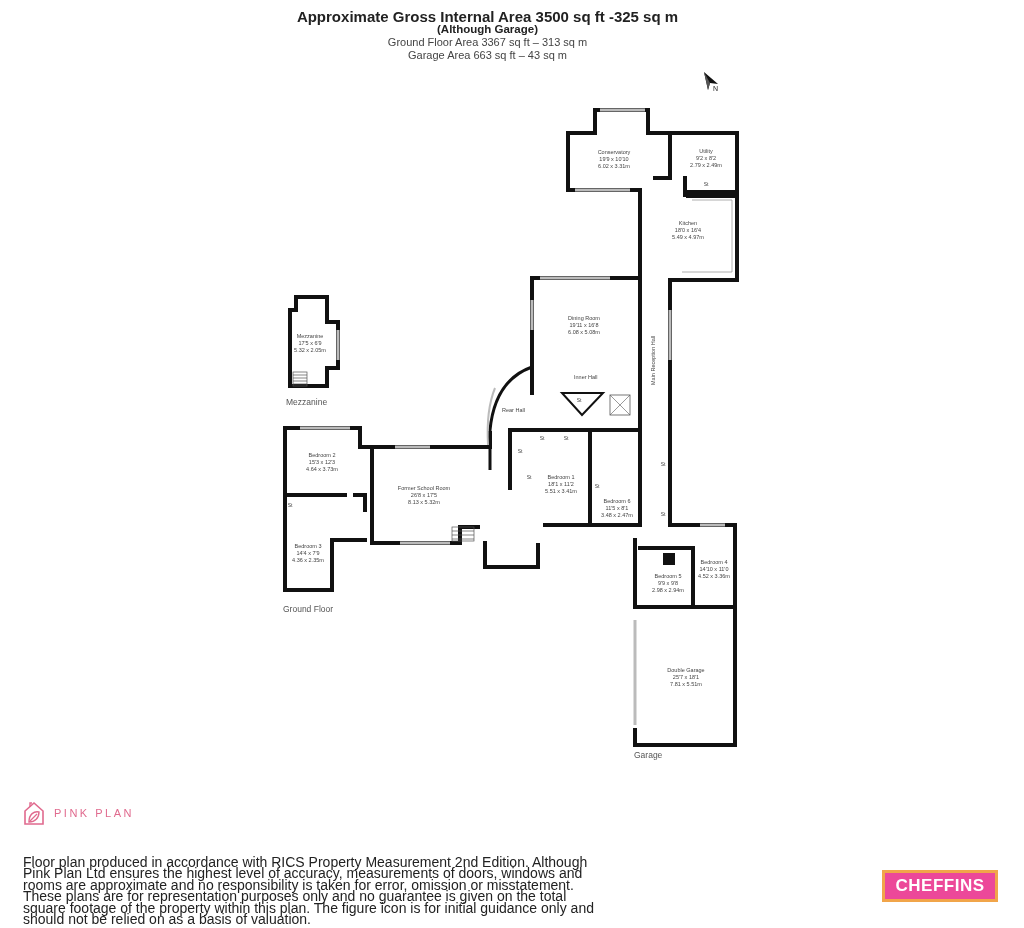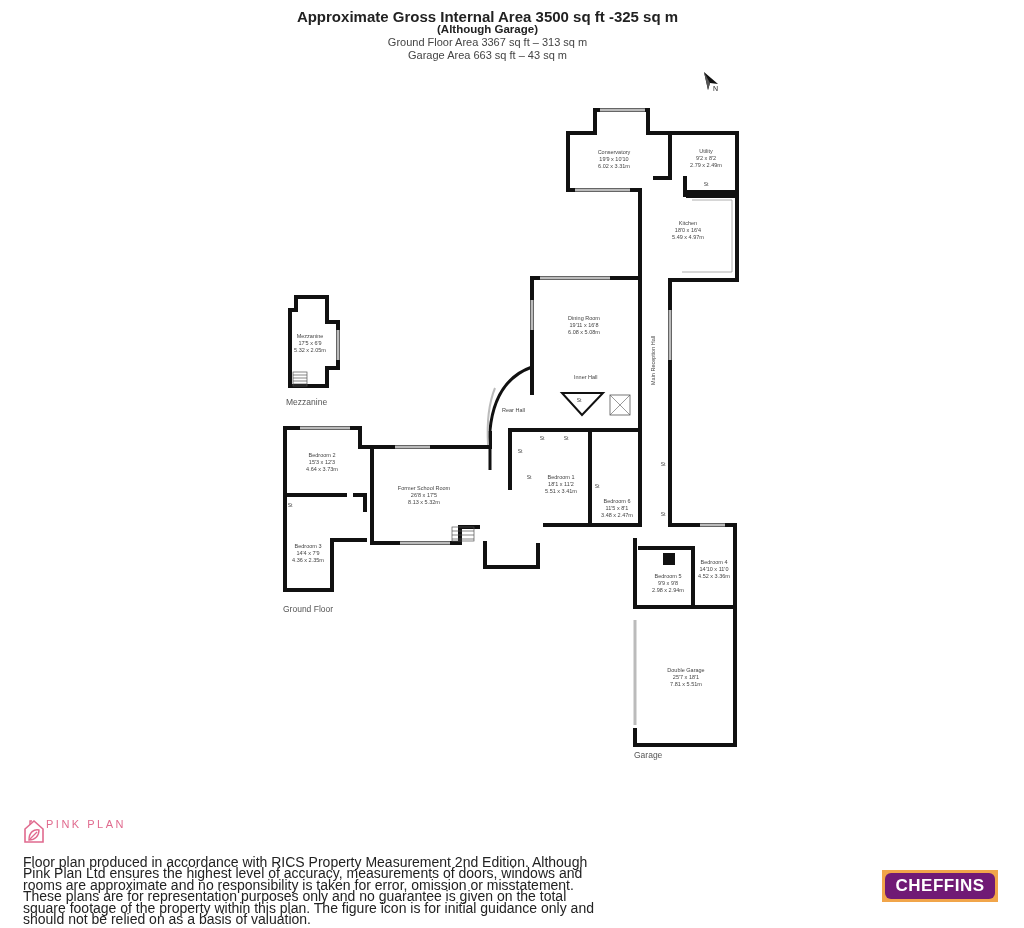--- a/index.html
+++ b/index.html
@@ -9,25 +9,25 @@
   .header .l2 { font-weight:bold; font-size:11.5px; color:#222; line-height:13px; }
   .header .l3 { font-size:11px; color:#444; line-height:13px; }
   .north { position:absolute; left:700px; top:70px; width:24px; height:24px; }
   .north-label { position:absolute; left:713px; top:85px; font-size:7px; color:#222; }
   svg.plan { position:absolute; left:0; top:0; }
   .room-label { position:absolute; font-size:5.5px; color:#444; text-align:center; line-height:7px; white-space:nowrap; transform:translateX(-50%); }
   .floor-label { position:absolute; font-size:8.5px; color:#555; }
   .st { position:absolute; font-size:5px; color:#444; transform:translate(-50%,-50%); }
   .hall-label { position:absolute; font-size:5.5px; color:#444; }
   .vert { position:absolute; font-size:5.5px; color:#444; transform:rotate(-90deg); transform-origin:left top; white-space:nowrap; }
-  .brand { position:absolute; left:22px; top:818px; display:flex; align-items:flex-start; }
+  .brand { position:absolute; left:22px; top:800px; display:flex; align-items:center; gap:8px; }
   .brand-name { font-size:11px; letter-spacing:2.5px; color:#e06a8e; }
   .disclaimer { position:absolute; left:23px; top:857px; width:580px; font-size:14px; line-height:11.4px; color:#222; }
   .cheffins { position:absolute; left:882px; top:870px; width:116px; height:32px; background:#f1a54a; }
-  .cheffins-inner { position:absolute; left:3px; top:3px; right:3px; bottom:3px; background:#701a75; color:#fff; font-weight:bold; font-size:17px; text-align:center; line-height:26px; letter-spacing:0.5px;border-radius:6px; }
+  .cheffins-inner { position:absolute; left:3px; top:3px; right:3px; bottom:3px; background:#ec4899; color:#fff; font-weight:bold; font-size:17px; text-align:center; line-height:26px; letter-spacing:0.5px; }
 </style>
 </head>
 <body>
 
 <div class="header">
   <div class="l1">Approximate Gross Internal Area 3500 sq ft -325 sq m</div>
   <div class="l2">(Although Garage)</div>
   <div class="l3">Ground Floor Area 3367 sq ft – 313 sq m</div>
   <div class="l3">Garage Area 663 sq ft – 43 sq m</div>
 </div>

